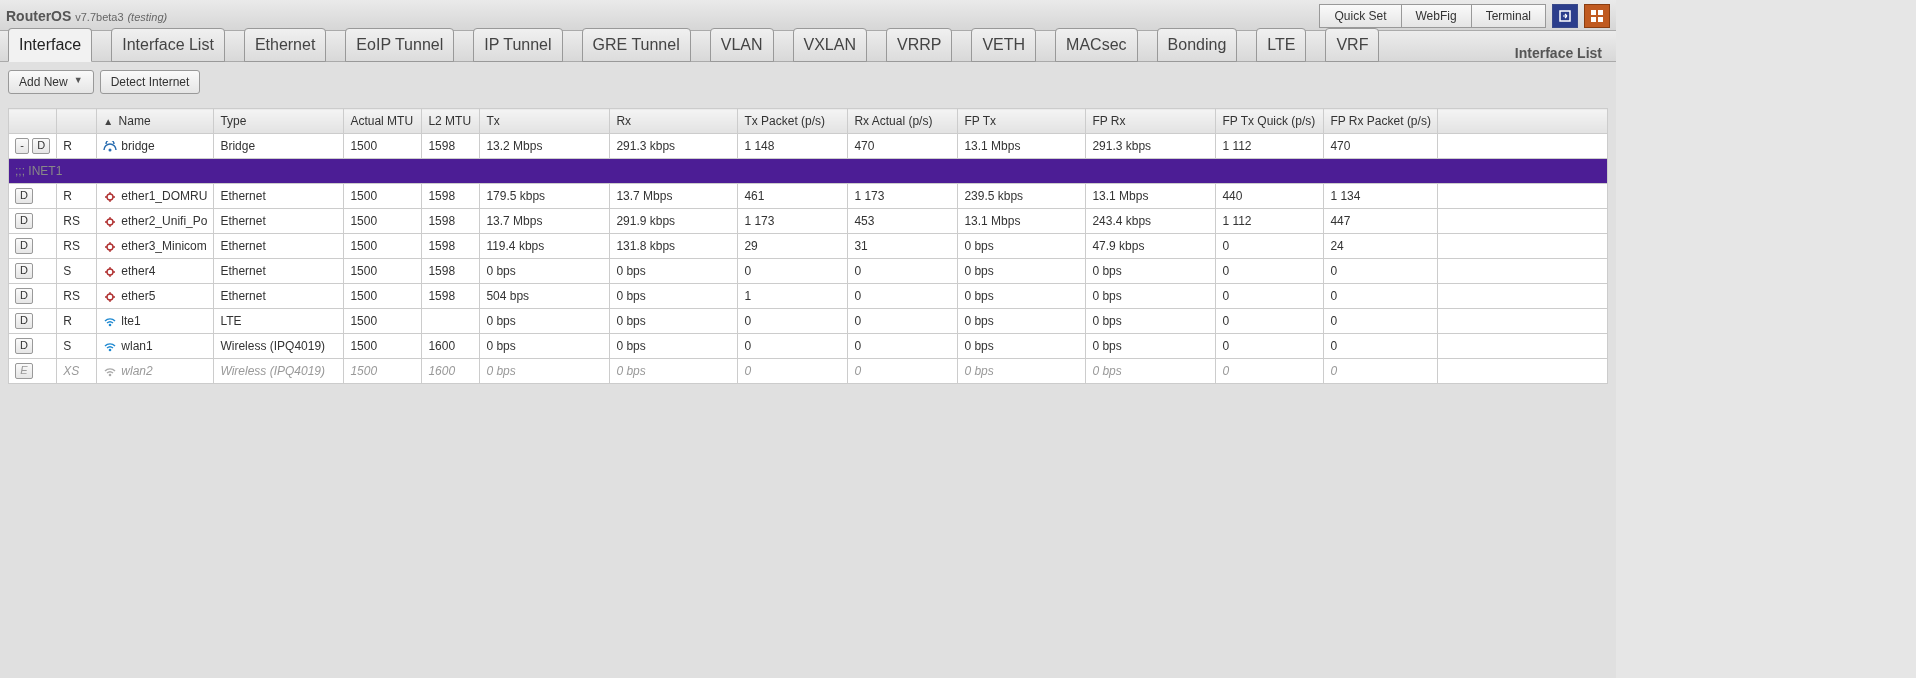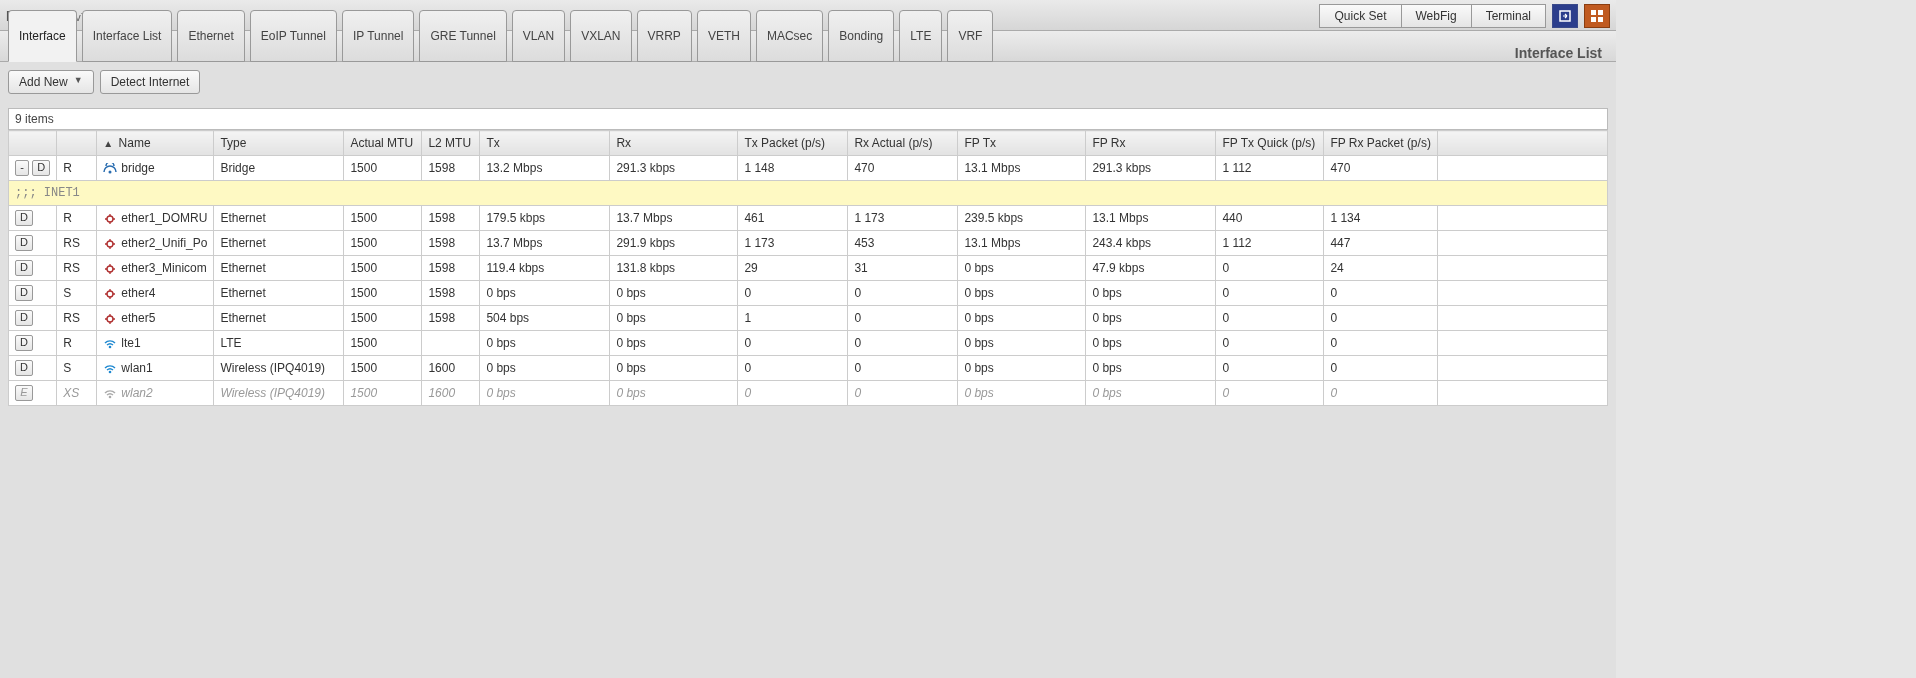--- a/index.html
+++ b/index.html
@@ -9,38 +9,38 @@
   .brand{font-weight:bold;color:#555;font-size:14px;}
   .brand small{font-weight:normal;font-size:11px;color:#666;}
   .brand em{font-style:italic;font-weight:normal;}
   .topbar-spacer{flex:1;}
   .topbtn{border:1px solid #999;background:linear-gradient(#fafafa,#e5e5e5);padding:4px 14px;font-size:12px;color:#333;cursor:pointer;margin-left:-1px;height:24px;box-sizing:border-box;}
   .topbtn:first-of-type{margin-left:0;}
   .iconbtn{width:26px;height:24px;border:1px solid #3a4a8a;background:#2c3e8c;margin-left:6px;display:flex;align-items:center;justify-content:center;color:#fff;font-size:11px;cursor:pointer;box-sizing:border-box;}
   .iconbtn.orange{background:#c05a20;border-color:#8a3d10;}
   
   .tabrow{display:flex;align-items:flex-end;height:30px;background:linear-gradient(#ececec,#d8d8d8);border-bottom:1px solid #aaa;padding:0 8px;}
-  .tab{border:1px solid #999;border-bottom:1px solid #999;background:linear-gradient(#f0f0f0,#dcdcdc);padding:18px 10px;margin-right:5px;font-size:12px;color:#444;cursor:pointer;border-radius:4px 4px 0 0;position:relative;top:1px;}
+  .tab{border:1px solid #999;border-bottom:1px solid #999;background:linear-gradient(#f0f0f0,#dcdcdc);padding:7px 10px;margin-right:19px;font-size:16px;color:#444;cursor:pointer;border-radius:4px 4px 0 0;position:relative;top:1px;}
   .tab.active{background:#f2f2f2;border-bottom:1px solid #f2f2f2;font-weight:normal;color:#222;}
   .tabrow-spacer{flex:1;}
   .tabtitle{font-weight:bold;color:#555;font-size:14px;padding-right:6px;}
   
   .content{padding:8px;background:#e0e0e0;}
   .toolbar{display:flex;gap:6px;margin-bottom:14px;}
   .btn{border:1px solid #999;background:linear-gradient(#fafafa,#e5e5e5);padding:4px 10px;font-size:12px;color:#333;cursor:pointer;border-radius:3px;display:inline-flex;align-items:flex-start;gap:6px;}
   .btn .tri{font-size:9px;color:#555;}
   .countbar{border:1px solid #bbb;background:#fff;padding:3px 6px;font-size:12px;color:#444;}
   
   table{border-collapse:collapse;width:100%;background:#fff;}
   th,td{border:1px solid #ccc;padding:3px 6px;text-align:left;font-size:12px;vertical-align:middle;height:18px;white-space:nowrap;overflow:hidden;}
   th{background:linear-gradient(#f4f4f4,#e2e2e2);font-weight:normal;color:#333;}
   .sort-ind{font-size:10px;color:#444;margin-right:2px;}
   .flagbtn{display:inline-block;border:1px solid #999;background:linear-gradient(#fafafa,#e5e5e5);width:16px;height:14px;text-align:center;line-height:13px;font-size:11px;border-radius:2px;cursor:pointer;}
   .flagbtn.small{width:12px;}
-  .sectionrow td{background:#fef9c3;color:#888;font-style:normal;font-family:Liberation Mono, monospace;}
+  .sectionrow td{background:#4c1d95;color:#888;font-style:normal;}
   tr.disabled td{color:#999;font-style:italic;}
   .ic{display:inline-block;width:14px;height:12px;vertical-align:middle;margin-right:4px;}
   .ic-bridge{color:#2a6db0;}
   .ic-eth{color:#b03030;}
   .ic-wl{color:#1e88d0;}
   .ic-wl-grey{color:#aaa;}
   .col-flags{width:48px;}
   .col-stat{width:40px;}
   .col-name{width:110px;}
   .col-type{width:130px;}
@@ -107,21 +107,20 @@
 
 <div class="content">
   <div class="toolbar">
     <button class="btn">
       <span>Add New</span>
       <span class="tri">▼</span>
     </button>
     <button class="btn">Detect Internet</button>
   </div>
 
-  <div class="countbar">9 items</div>
 
   <table>
     <colgroup>
       <col class="col-flags">
           <col class="col-stat">
           <col class="col-name">
           <col class="col-type">
       <col class="col-amtu">
           <col class="col-l2mtu">
           <col class="col-tx">

